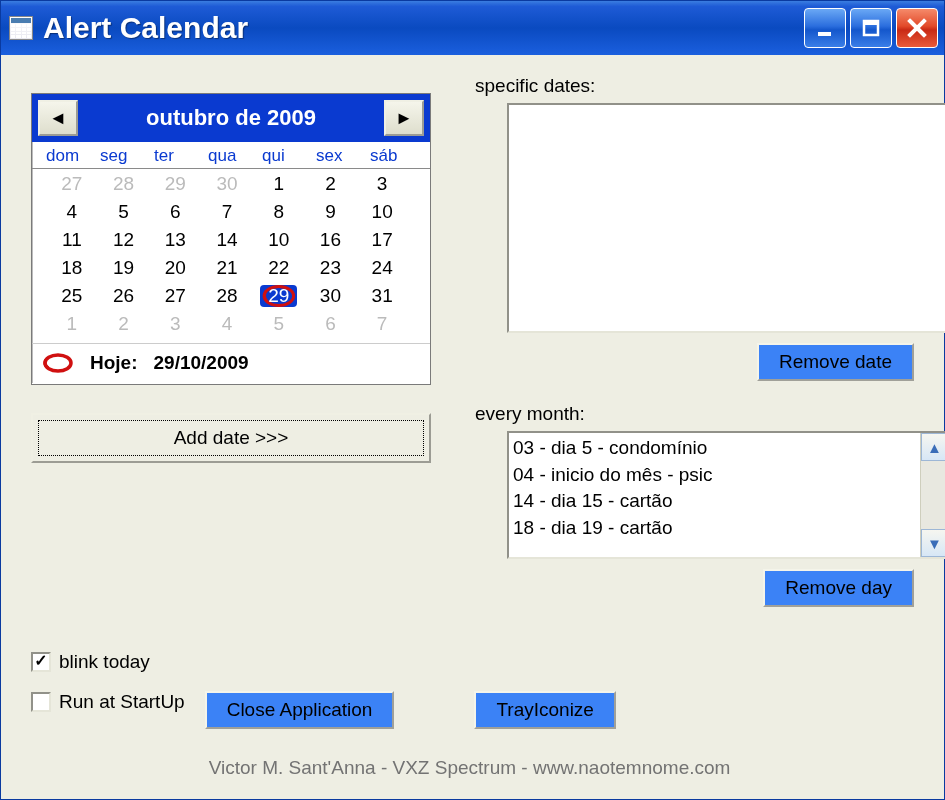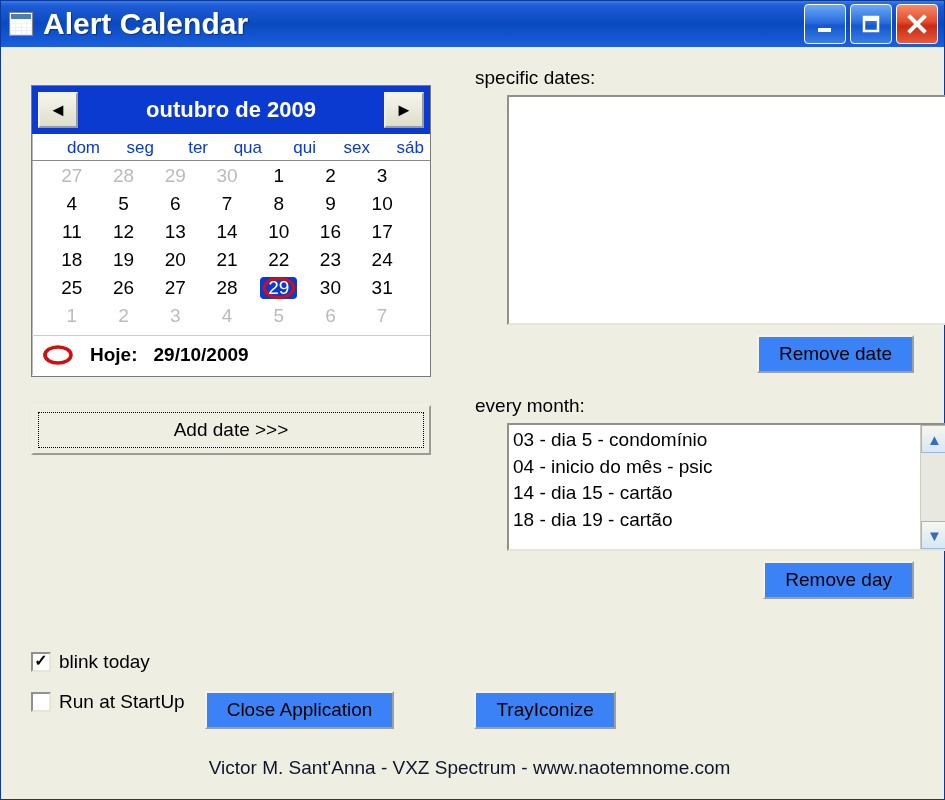--- a/index.html
+++ b/index.html
@@ -16,21 +16,21 @@
   .window {
     width: 945px;
     height: 800px;
     background: #eeeee3;
     border: 1px solid #0a3aa0;
     display: flex;
     flex-direction: column;
   }
   
   .titlebar {
-    height: 46px;
+    height: 54px;
     background: linear-gradient(to bottom, #3a7de0 0%, #1e5bd6 10%, #0a4ac0 50%, #1b5fde 100%);
     display: flex;
     align-items: center;
     padding: 0 6px 0 8px;
     color: #fff;
   }
   .title-icon {
     width: 24px;
     height: 24px;
     margin-right: 10px;
@@ -132,21 +132,21 @@
   }
   .cal-title { flex: 1; }
   .cal-dow {
     display: grid;
     grid-template-columns: repeat(7, 1fr);
     color: #0a3ad0;
     font-size: 17px;
     padding: 4px 6px 2px 14px;
     border-bottom: 1px solid #8a8a8a;
   }
-  .cal-dow div { text-align: right; }
+  .cal-dow div { text-align: left; }
   .cal-grid {
     display: grid;
     grid-template-columns: repeat(7, 1fr);
     padding: 2px 22px 6px 14px;
     row-gap: 2px;
   }
   .cal-cell {
     text-align: center;
     font-size: 19px;
     color: #000;
@@ -277,21 +277,21 @@
     margin-top: -2px;
   }
   .action-row {
     display:flex;
     align-items:flex-start;
     gap: 20px;
   }
   .credits {
     text-align: center;
     font-size: 19px;
-    color: #0f172a;
+    color: #737373;
     margin-top: 28px;
   }
 </style>
 </head>
 <body>
 
 <div class="window">
 
   <div class="titlebar">
     <div class="title-icon">

